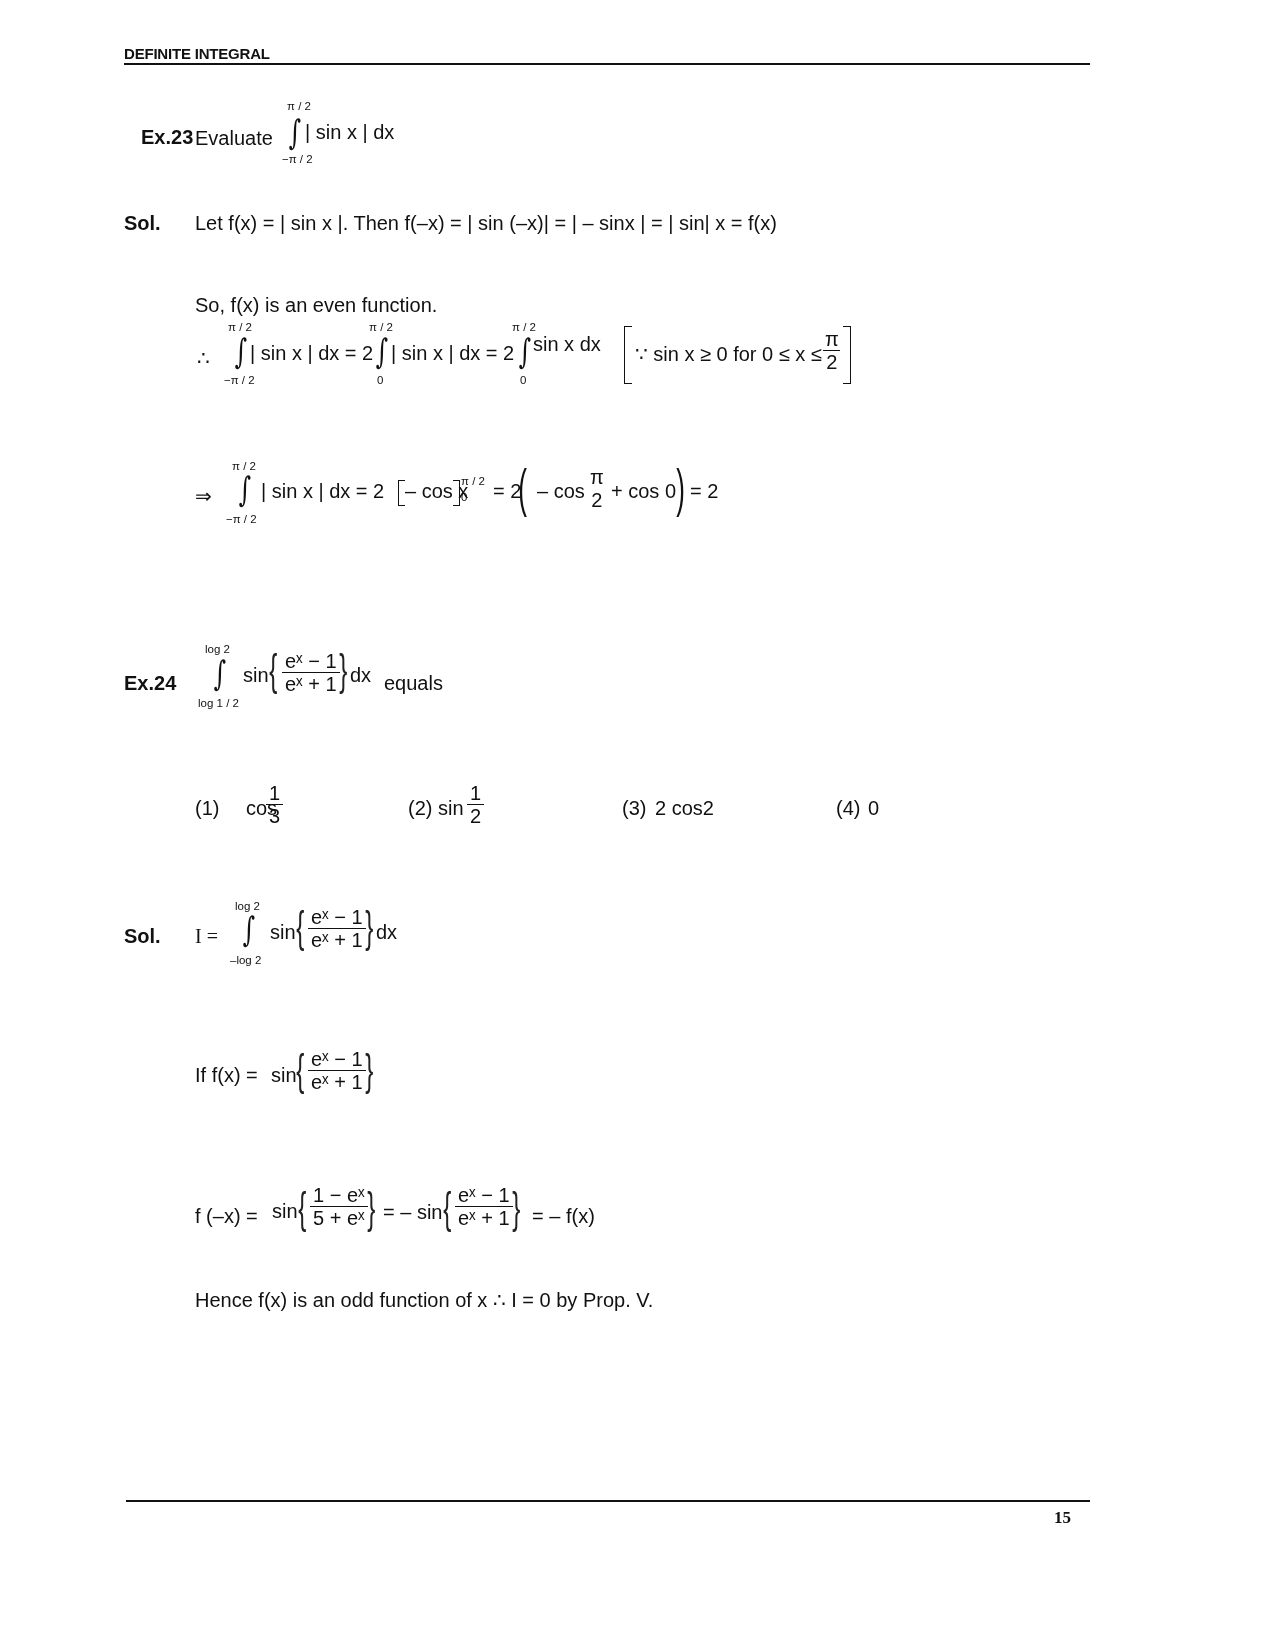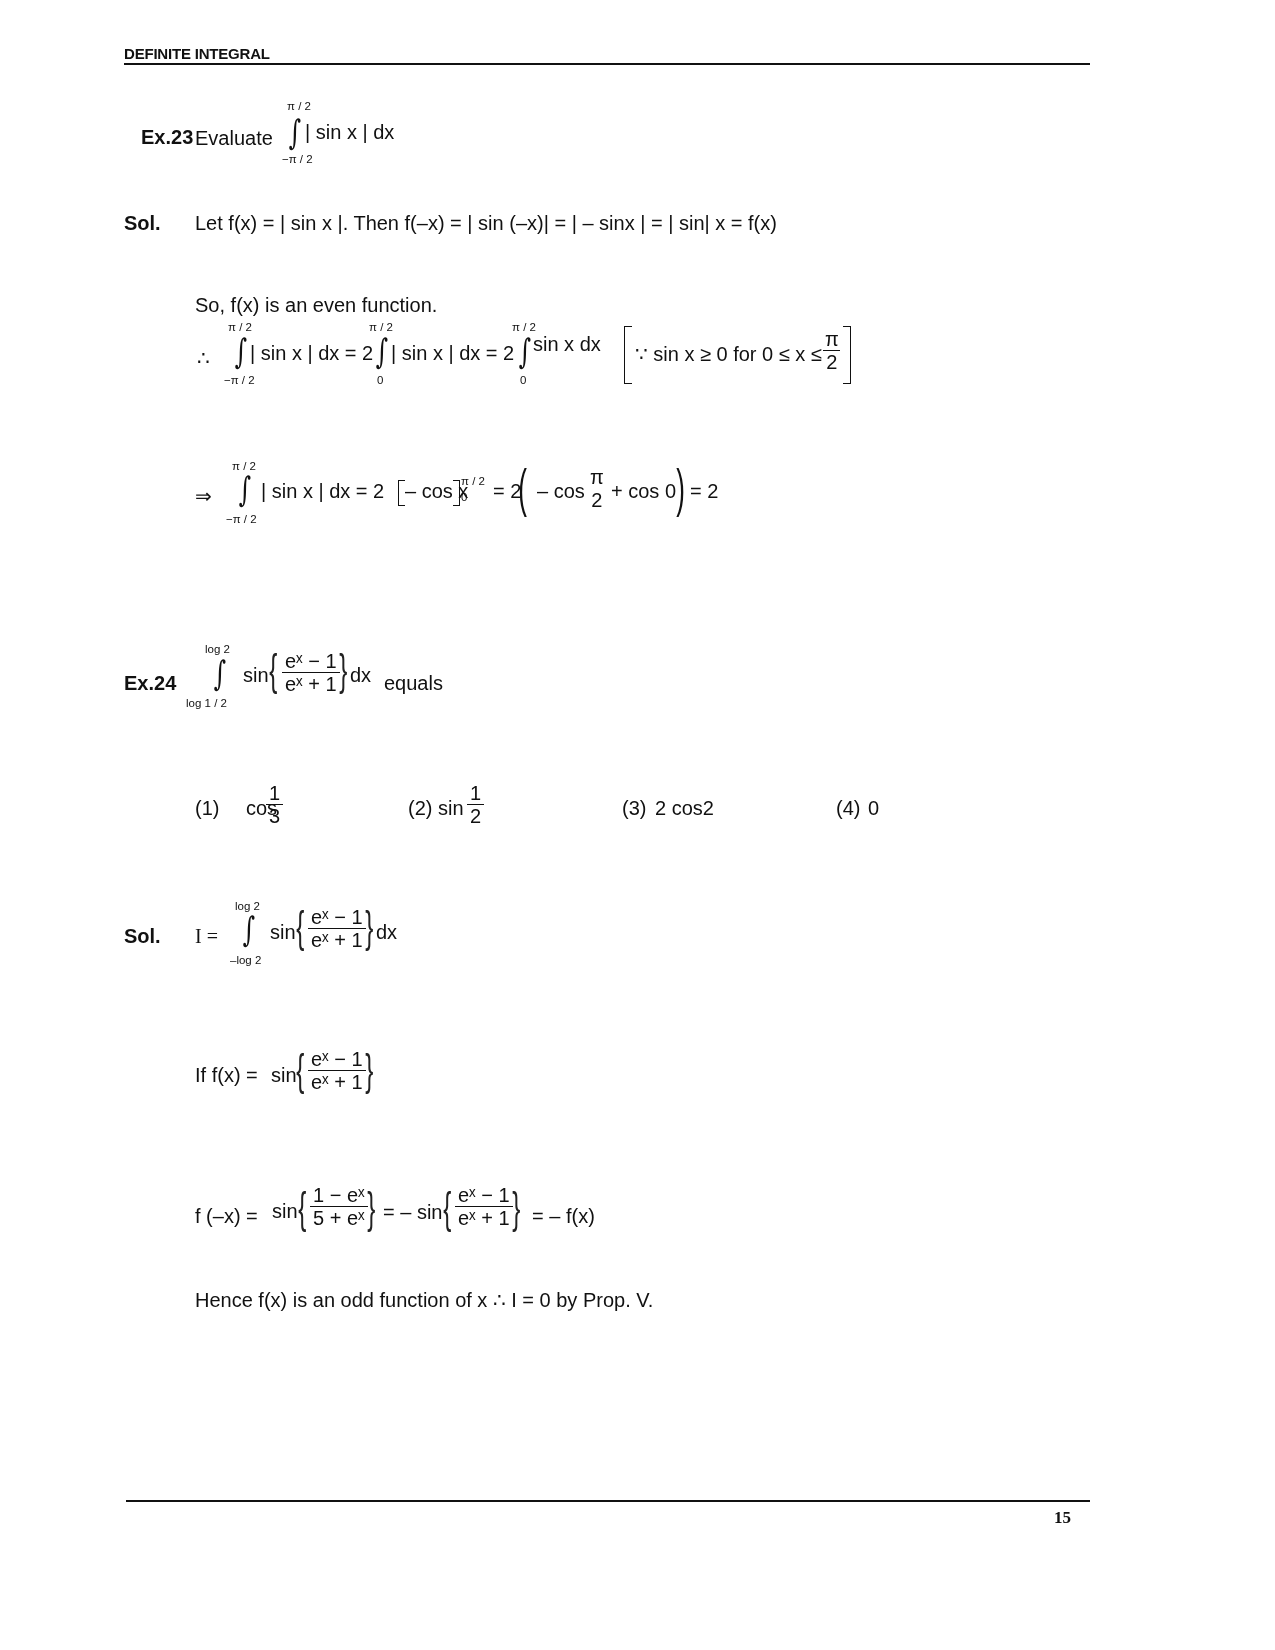--- a/index.html
+++ b/index.html
@@ -75,21 +75,21 @@
   <span class="num">π</span>
   <span class="den" style="border-top-color:transparent">2</span>
 </div>
 <div class="abs txt" style="left:611px;top:480px;">+ cos 0</div>
 <div class="abs paren" style="left:672px;top:462px;">)</div>
 <div class="abs txt" style="left:690px;top:480px;">= 2</div>
 
 <div class="abs lbl" style="left:124px;top:672px;">Ex.24</div>
 <div class="abs lim" style="left:205px;top:643px;">log 2</div>
 <div class="abs intg" style="left:211px;top:656px;">∫</div>
-<div class="abs lim" style="left:186px;top:697px;">log 1 / 2</div>
+<div class="abs lim" style="left:198px;top:697px;">log 1 / 2</div>
 <div class="abs txt" style="left:243px;top:664px;">sin</div>
 <div class="abs brace" style="left:266px;top:648px;">{</div>
 <div class="abs frac txt" style="left:280px;top:650px;">
   <span class="num">eˣ − 1</span>
   <span class="den">eˣ + 1</span>
 </div>
 <div class="abs brace" style="left:336px;top:648px;">}</div>
 <div class="abs txt" style="left:350px;top:664px;">dx</div>
 <div class="abs txt" style="left:384px;top:672px;">equals</div>
 

